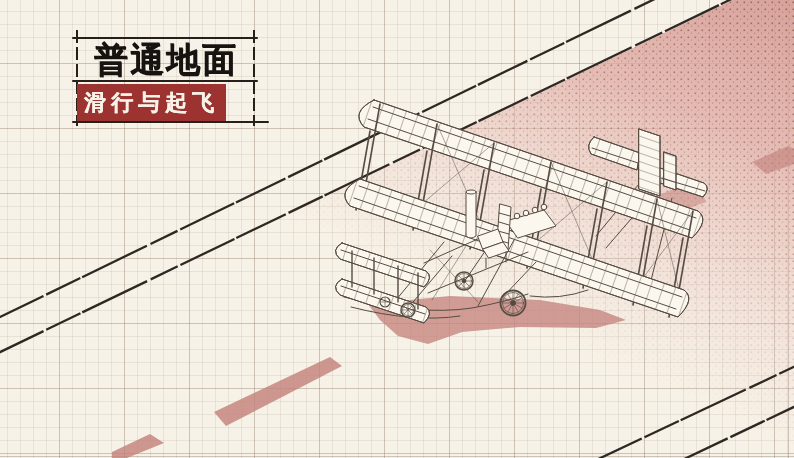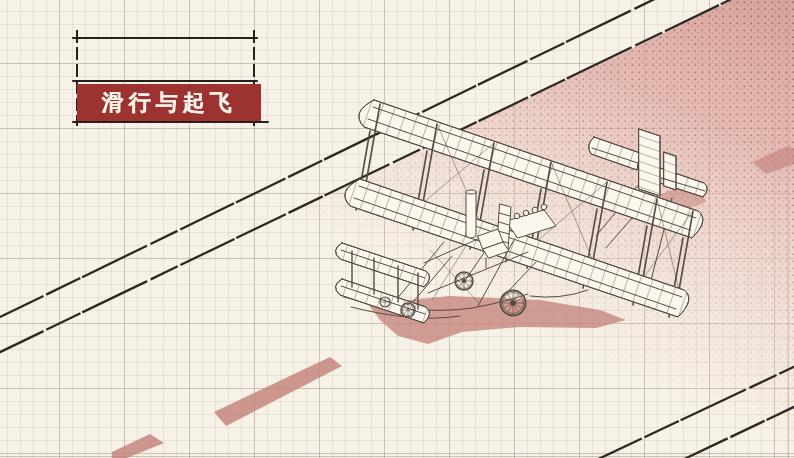--- a/index.html
+++ b/index.html
@@ -20,21 +20,21 @@
   .v-tick{position:absolute;width:2.2px;
     background:repeating-linear-gradient(180deg,#27201a 0 13px,rgba(39,32,26,0) 13px 17px);}
   .main-title{
     position:absolute;left:75px;top:39px;width:182px;height:42px;
     display:flex;align-items:center;justify-content:center;
     font-size:34px;font-weight:700;color:#171310;letter-spacing:2px;
     text-shadow:0.6px 0.6px 0 #171310;
     white-space:nowrap;
   }
   .banner{
-    position:absolute;left:77px;top:84px;width:184px;height:37px;
+    position:absolute;left:77px;top:84px;width:149px;height:37px;
     background:#9c3331;display:flex;align-items:center;justify-content:center;font-family:Liberation Mono, monospace;
   }
   .sub-title{
     font-size:22px;font-weight:700;color:#f8f3e9;letter-spacing:5px;
     white-space:nowrap;text-shadow:0.4px 0.4px 0 #f8f3e9;
   }
 </style>
 </head>
 <body>
 
@@ -244,18 +244,19 @@
       </g>
     </g>
   </svg>
 
   <div class="h-rule" style="left:72px;top:37px;width:186px;"></div>
   <div class="h-rule" style="left:72px;top:80px;width:186px;"></div>
   <div class="h-rule" style="left:72px;top:121px;width:197px;"></div>
   <div class="v-tick" style="left:76px;top:30px;height:96px;"></div>
   <div class="v-tick" style="left:253px;top:30px;height:96px;"></div>
 
+  <div class="main-title">普通地面</div>
 
   <div class="banner">
     <span class="sub-title">滑行与起飞</span>
   </div>
 
 </div>
 
 </body></html>

